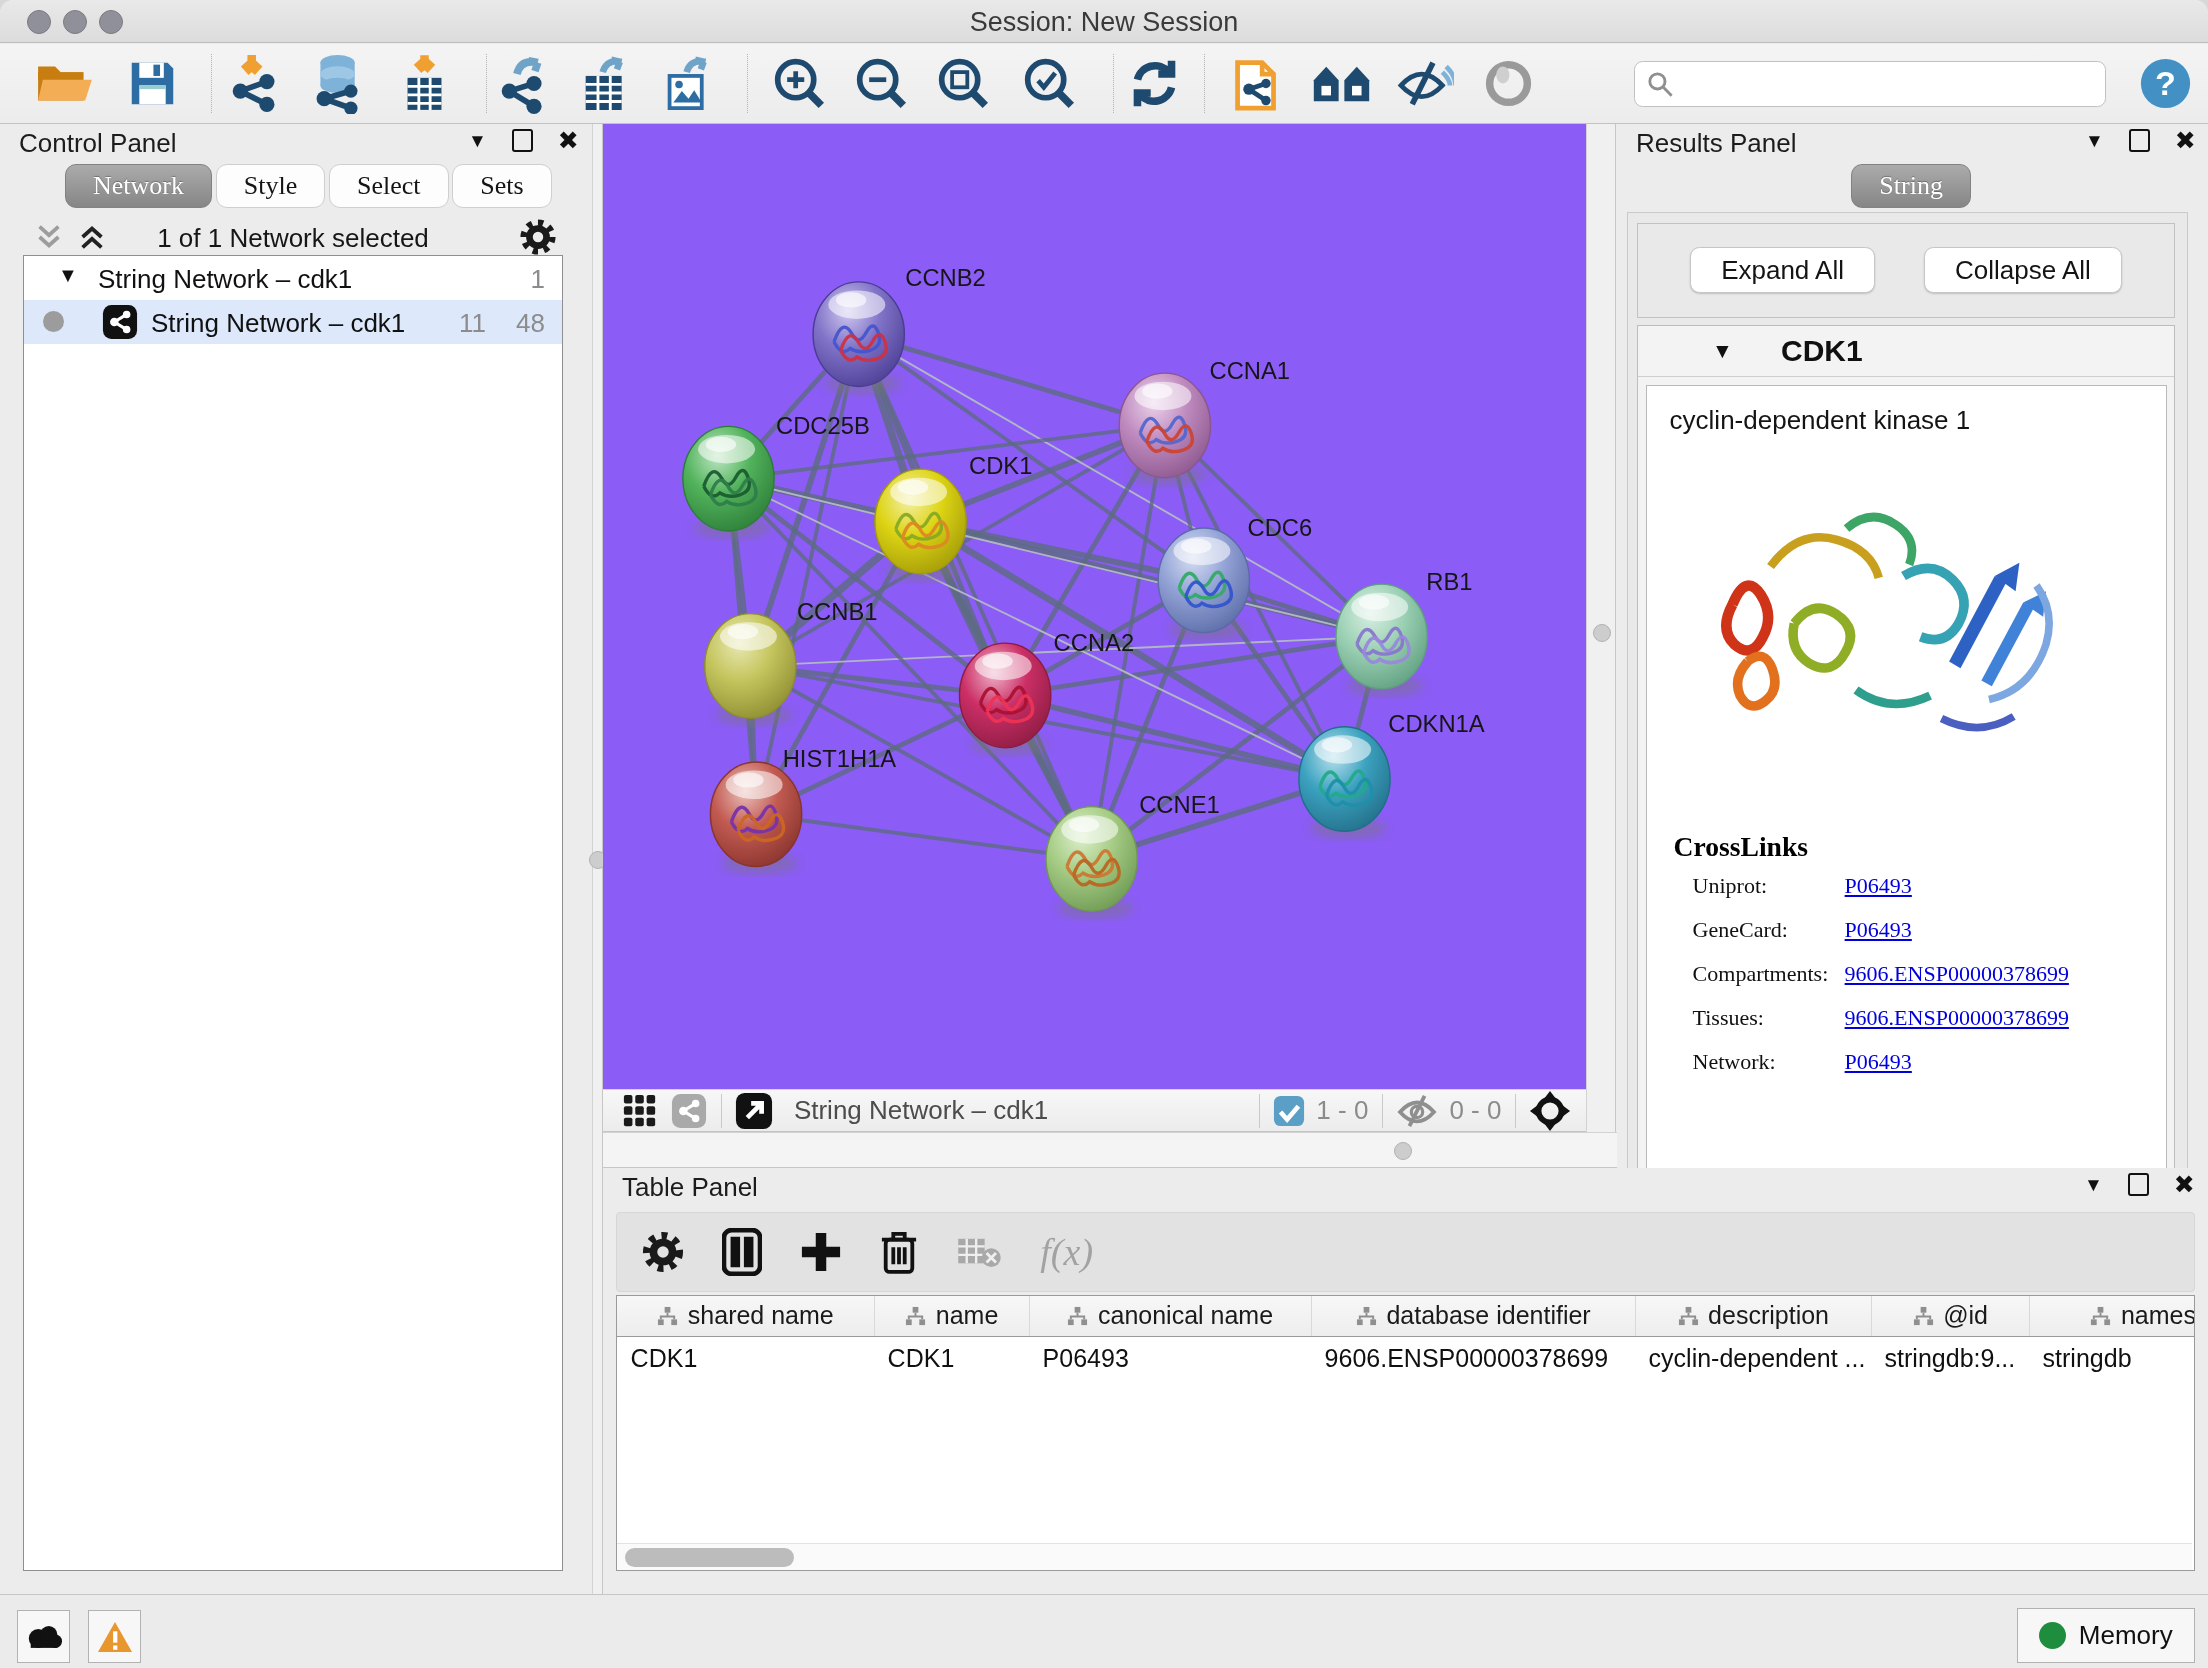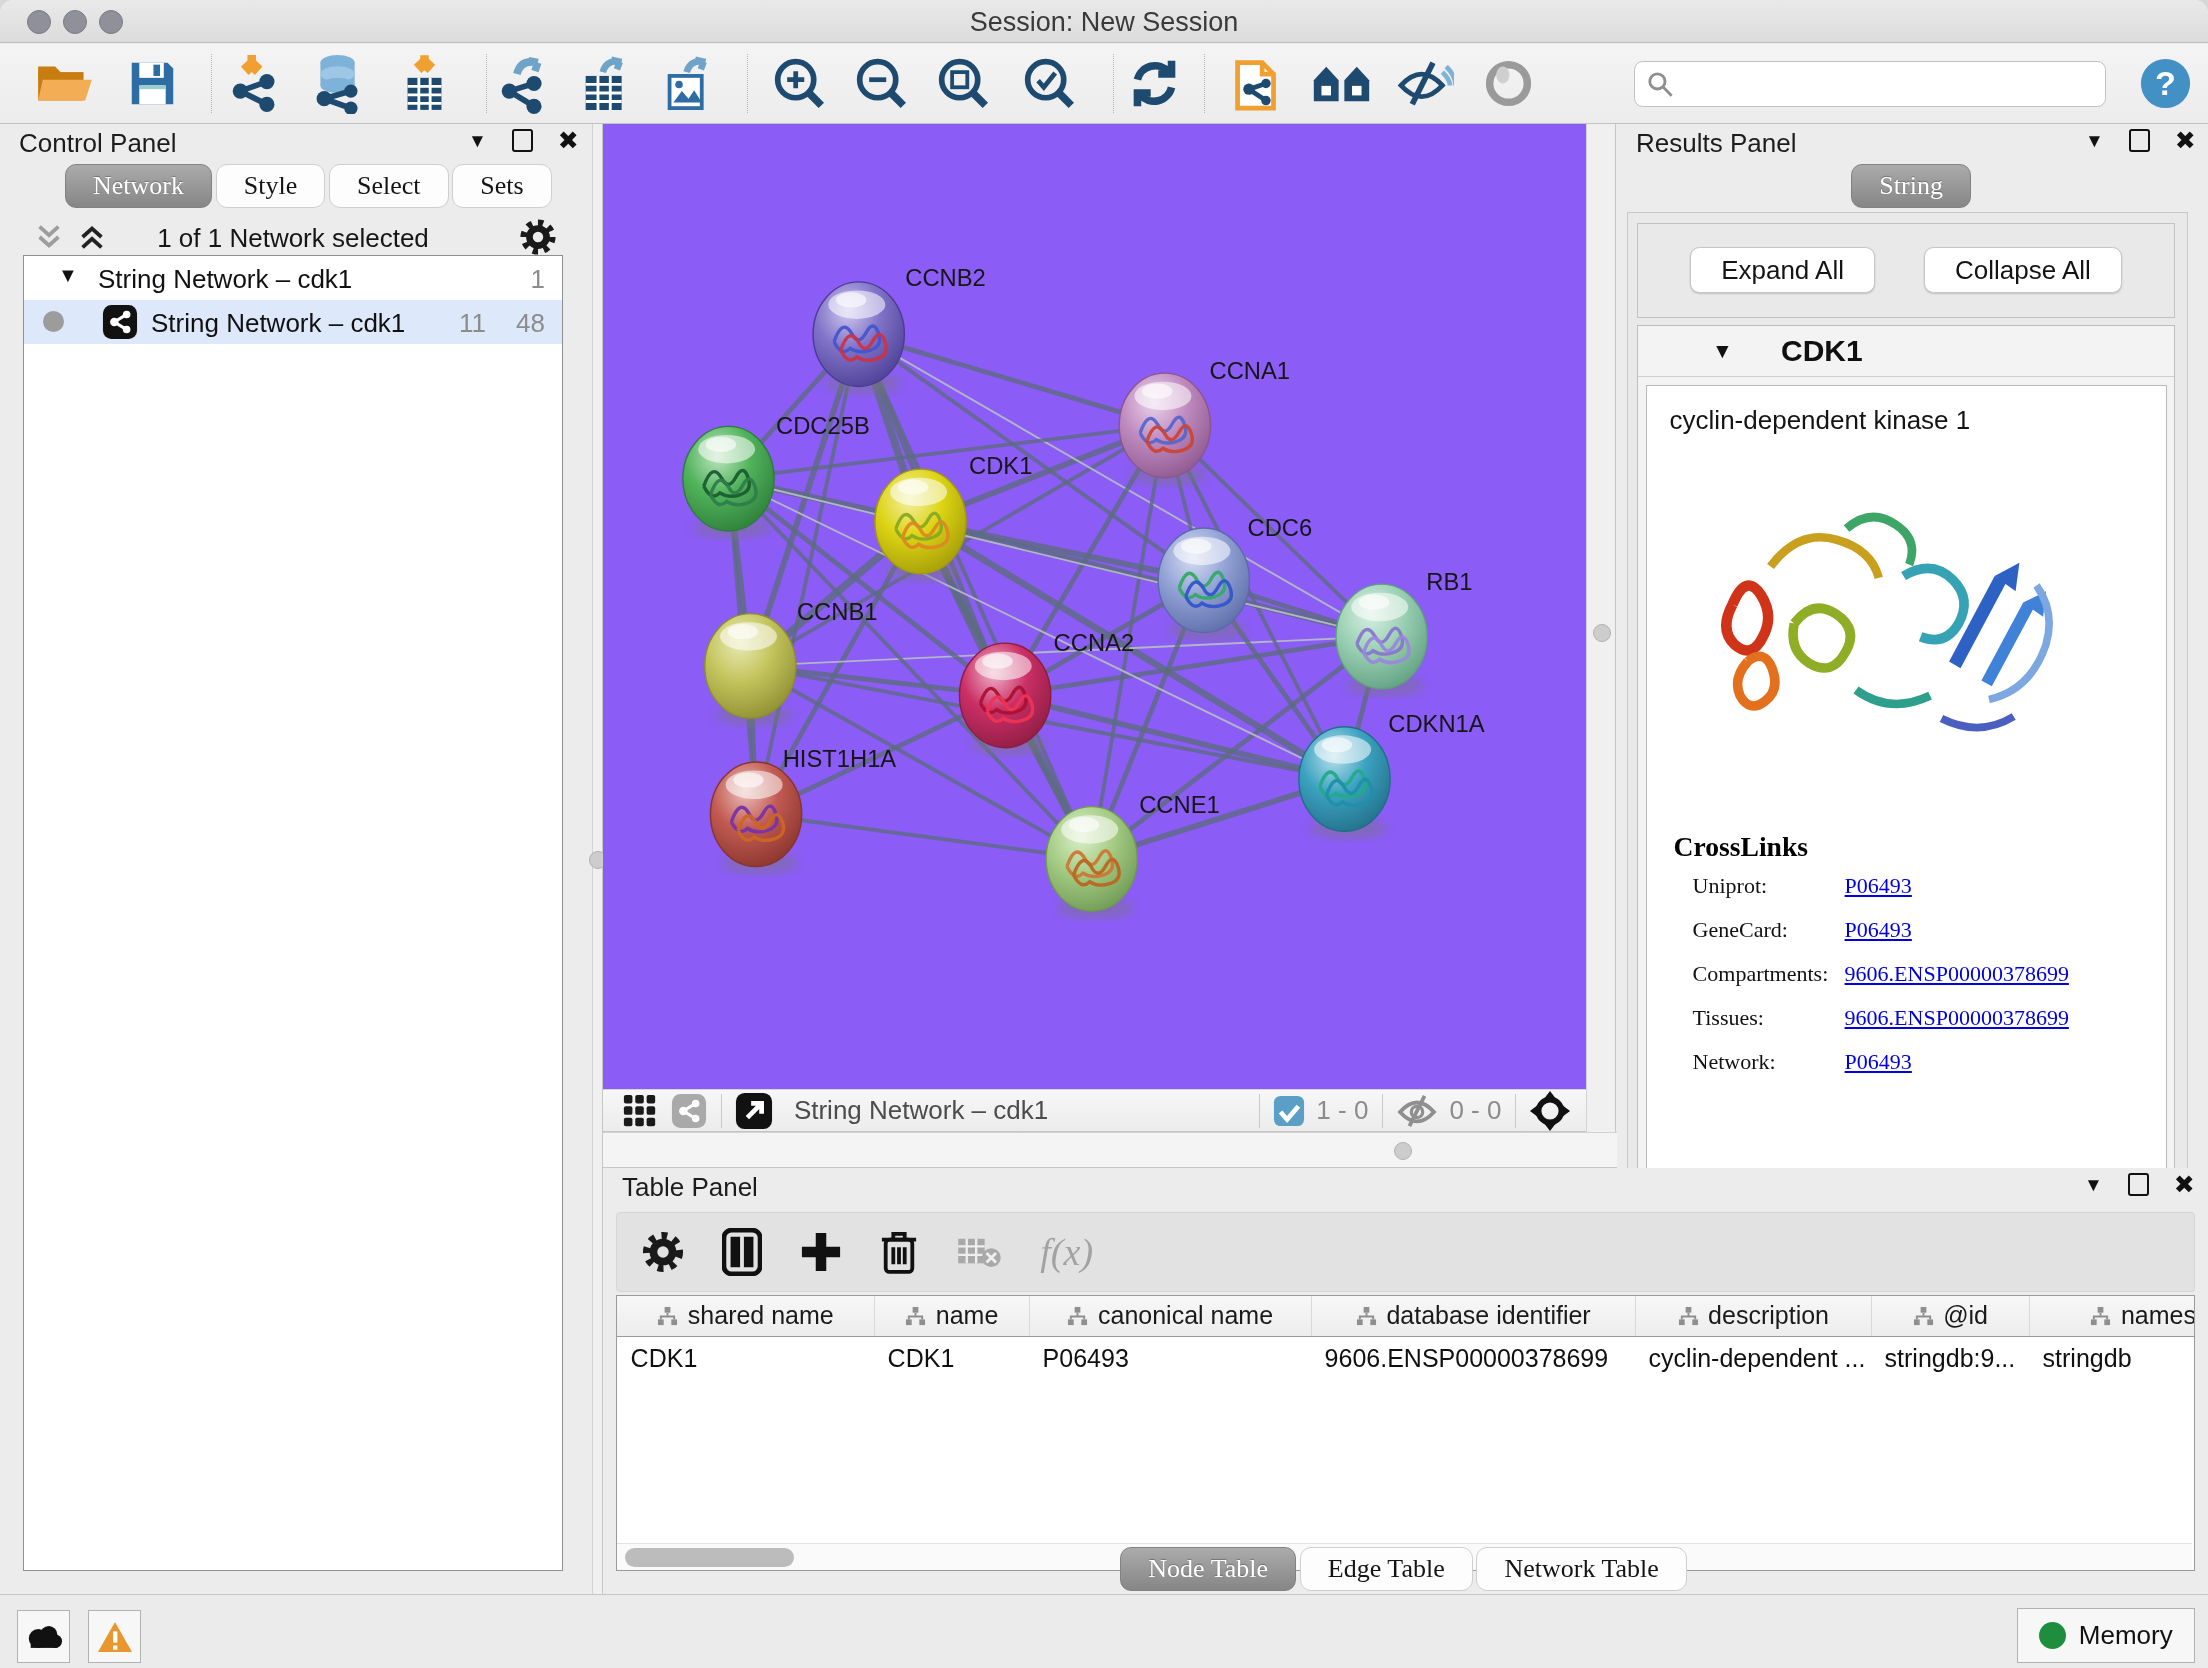--- a/index.html
+++ b/index.html
@@ -766,23 +766,20 @@
               <td>cyclin-dependent ...</td>
               <td>stringdb:9...</td>
               <td>stringdb</td>
             </tr>
           </tbody>
       </table>
       <div id="tp-hscroll">
         <div id="tp-thumb"></div>
       </div>
     </div>
-    <div id="tp-tabs">
-      <span class="tab selected">Node Table</span><span class="tab">Edge Table</span><span class="tab">Network Table</span>
-    </div>
   </div>
 
   <div id="status-bar">
     <div class="sb-btn" style="left:17px">
       <svg width="38" height="27" viewBox="0 0 40 28">
         <circle cx="14" cy="16" r="10" fill="#111"></circle>
           <circle cx="25" cy="12" r="9" fill="#111"></circle>
         <circle cx="32" cy="19" r="7" fill="#111"></circle>
           <rect x="6" y="18" width="28" height="8" fill="#111"></rect>
       </svg>

